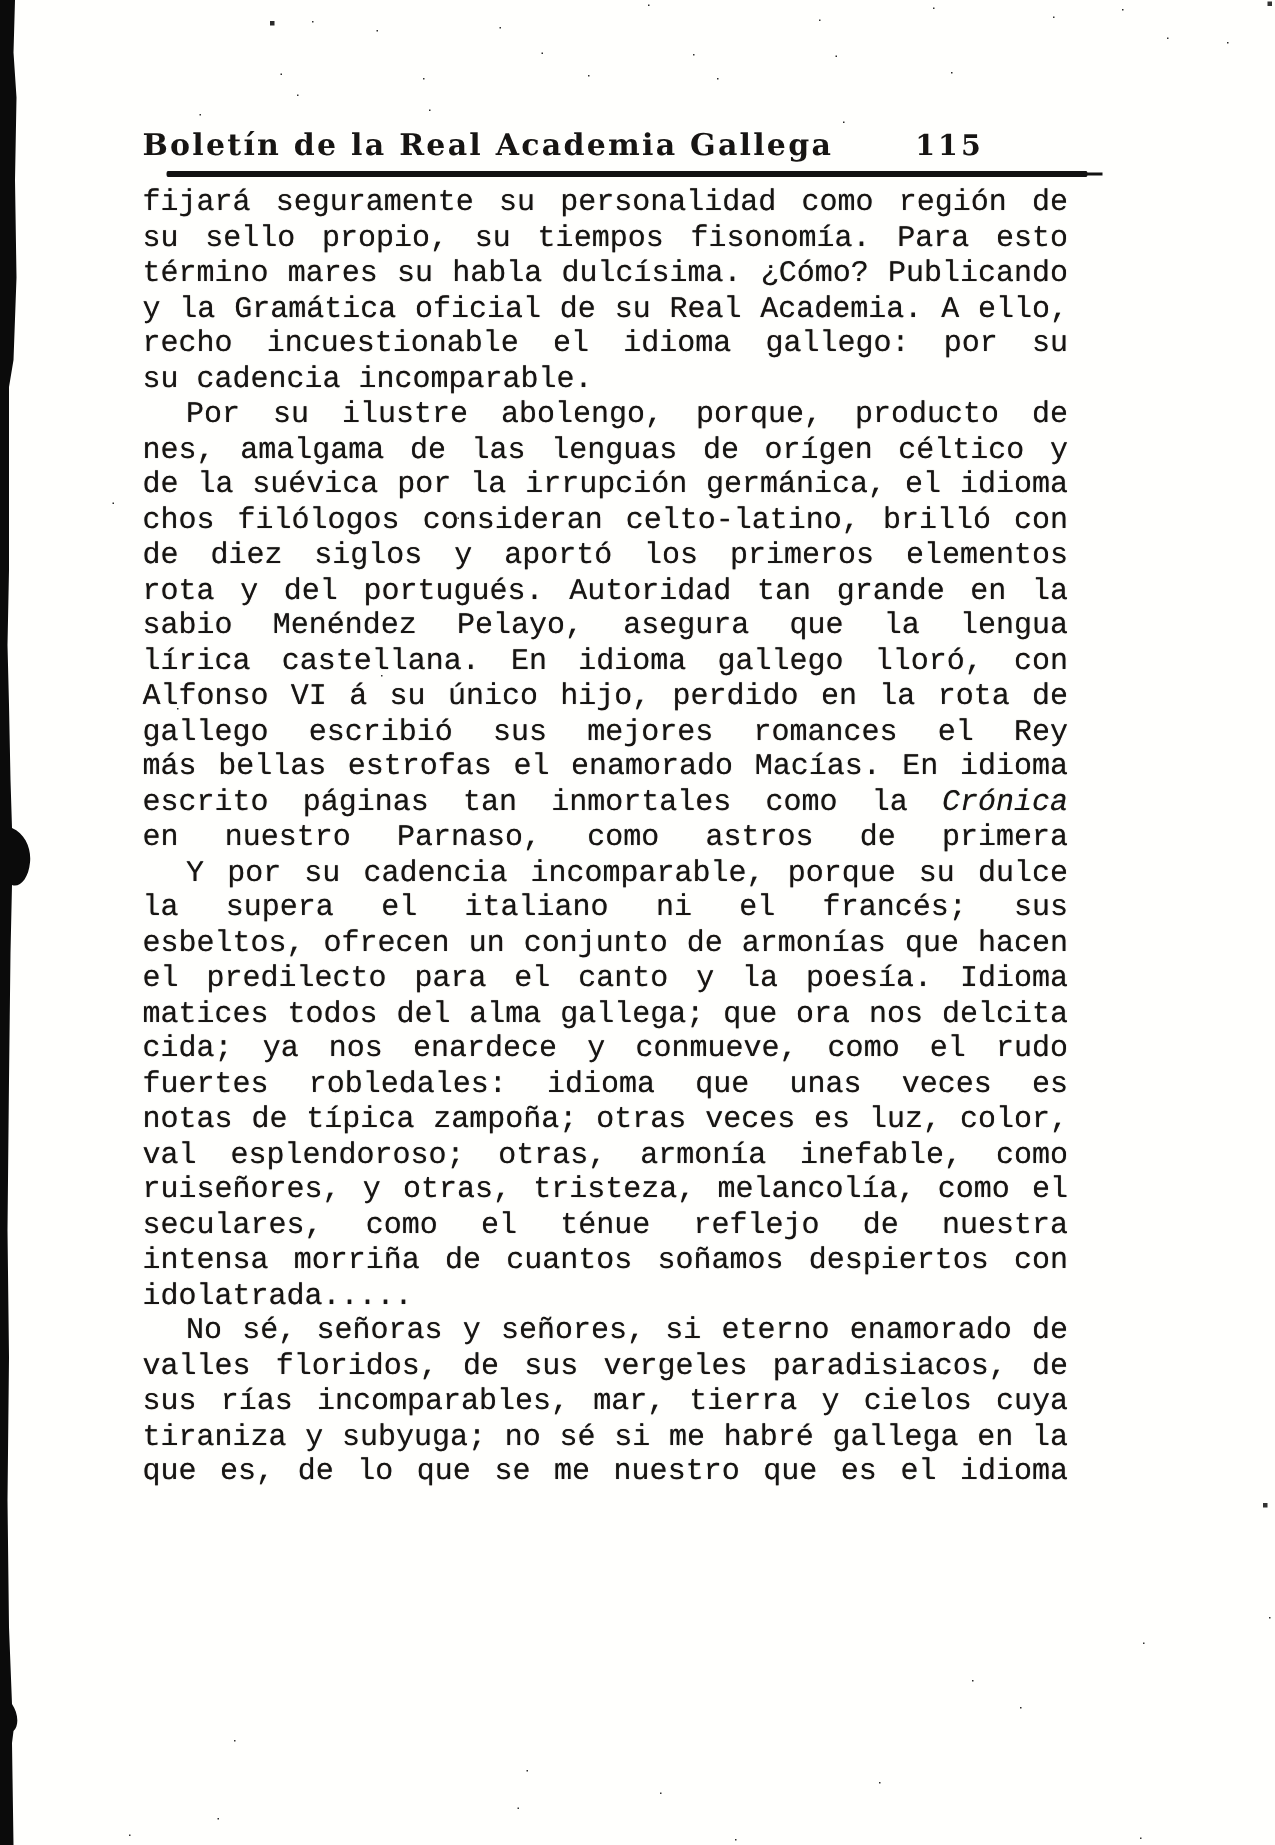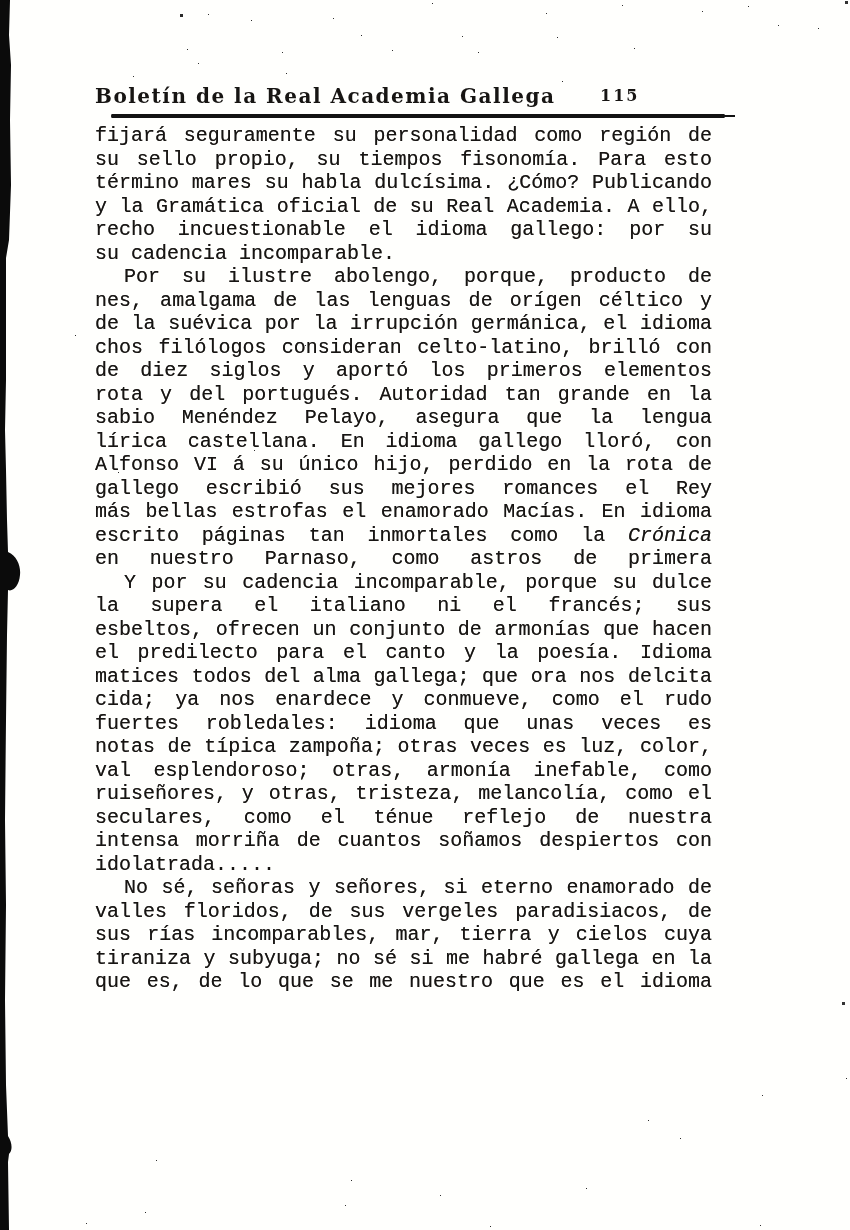--- a/index.html
+++ b/index.html
@@ -32,21 +32,21 @@
       440px 1195px 0 0 #333, 351px 1180px 0 0 #2a2a2a, 156px 1160px 0 0 #333,
       586px 1188px 0 0 #2a2a2a, 760px 1225px 0 0 #333, 648px 1120px 0 0 #2a2a2a;
   }
   .header-title{
     position:absolute;top:84px;left:95px;width:617px;
     text-align:left;font-size:20px;font-weight:bold;letter-spacing:1.5px;
     white-space:nowrap;
   }
   .page-num{
     position:absolute;top:86px;left:600px;width:66px;
-    text-align:left;font-size:16px;font-weight:bold;letter-spacing:2px;
+    text-align:center;font-size:19px;font-weight:bold;letter-spacing:2px;
   }
   .rule{
     position:absolute;top:114px;left:111px;width:614px;height:4px;
     background:#121212;border-radius:1px/2px;
   }
   .rule::after{
     content:"";position:absolute;right:-10px;top:1px;width:14px;height:2px;background:#121212;
   }
   .text-block{
     position:absolute;top:124px;left:95px;width:617px;

